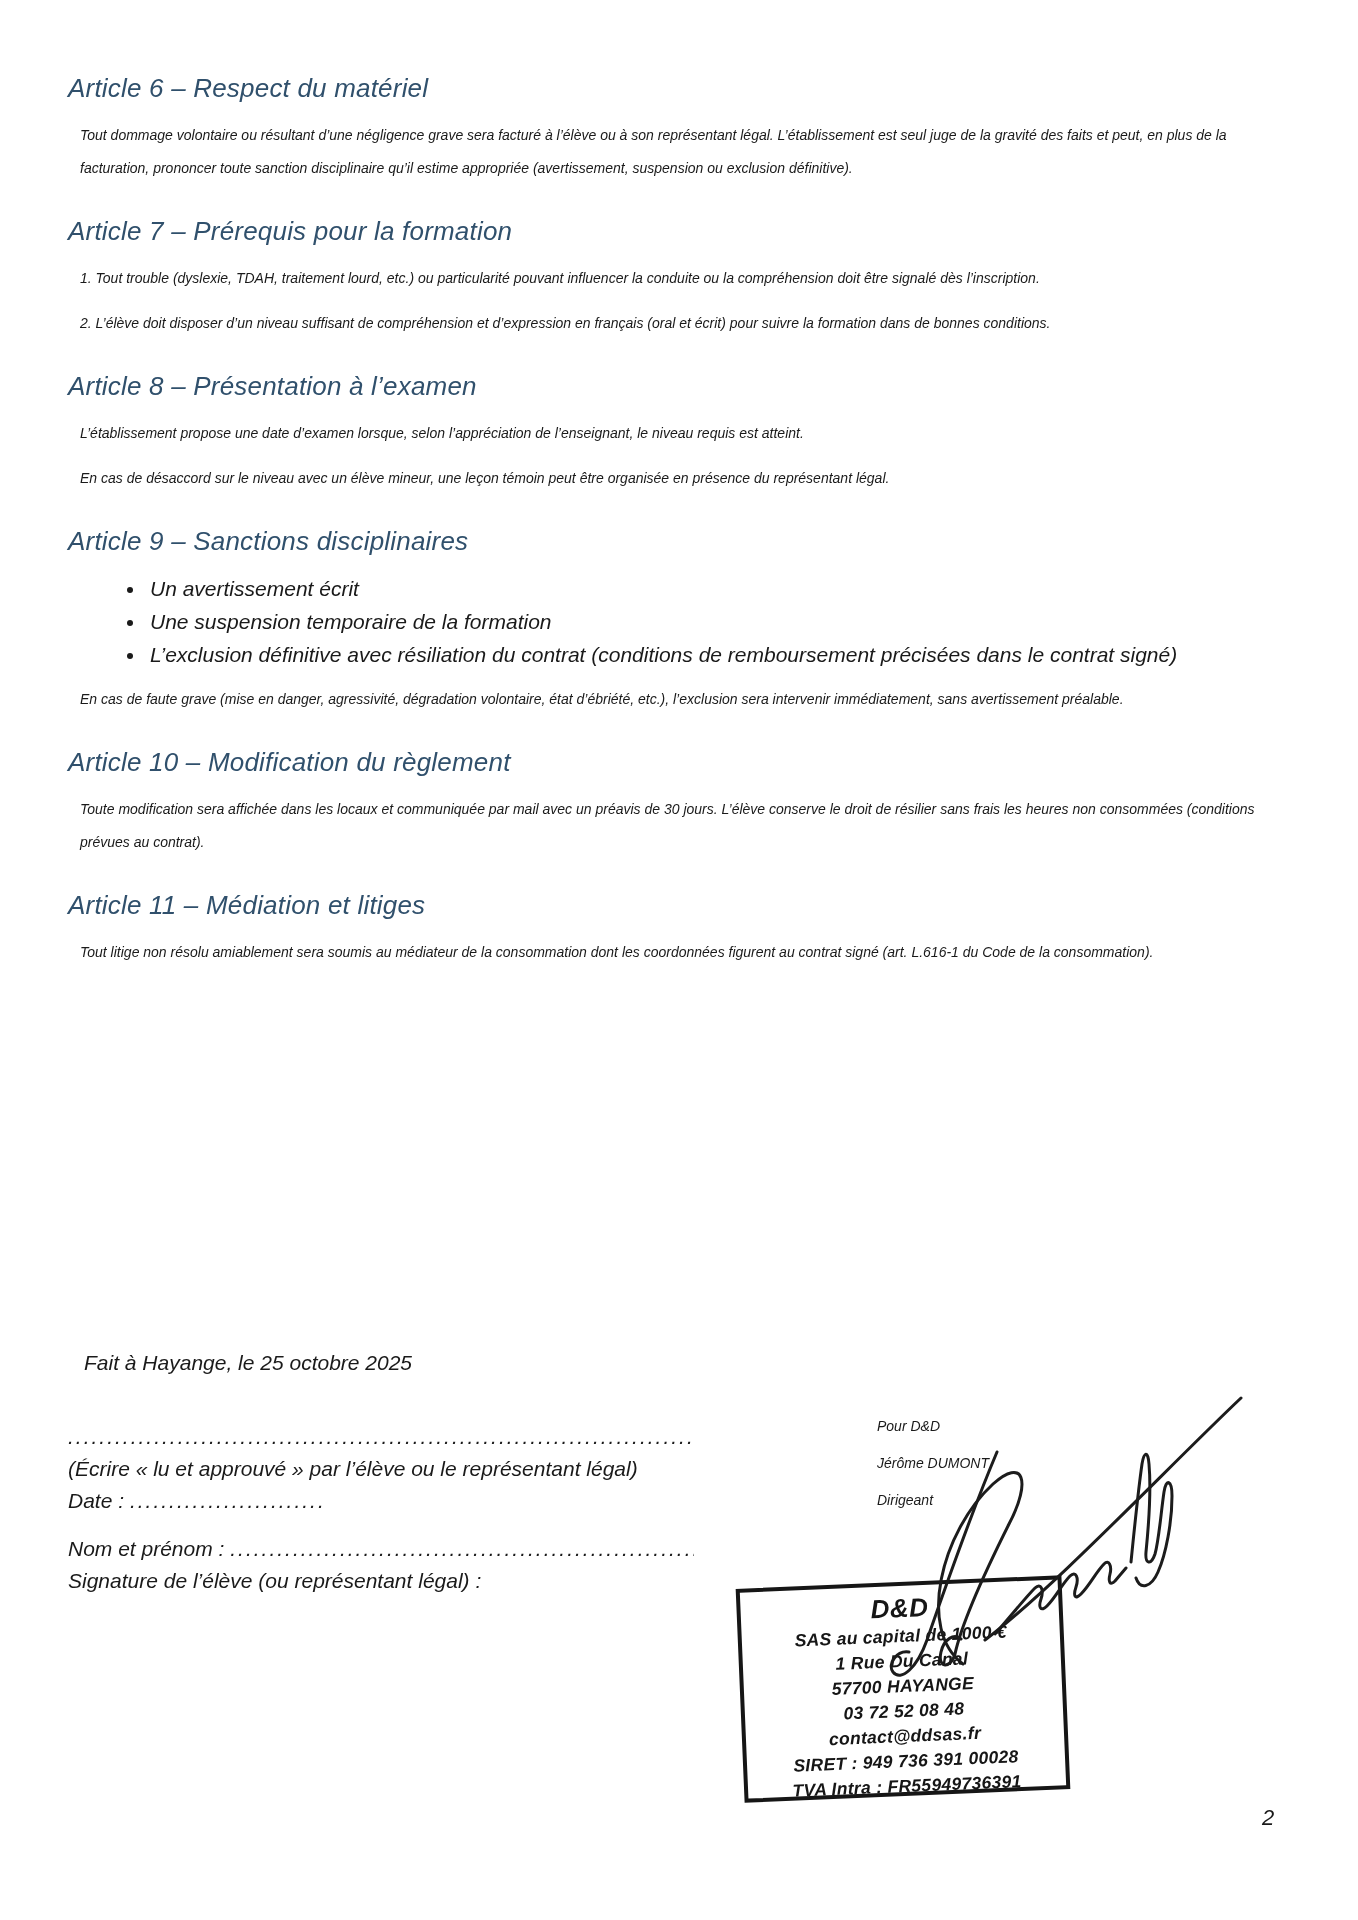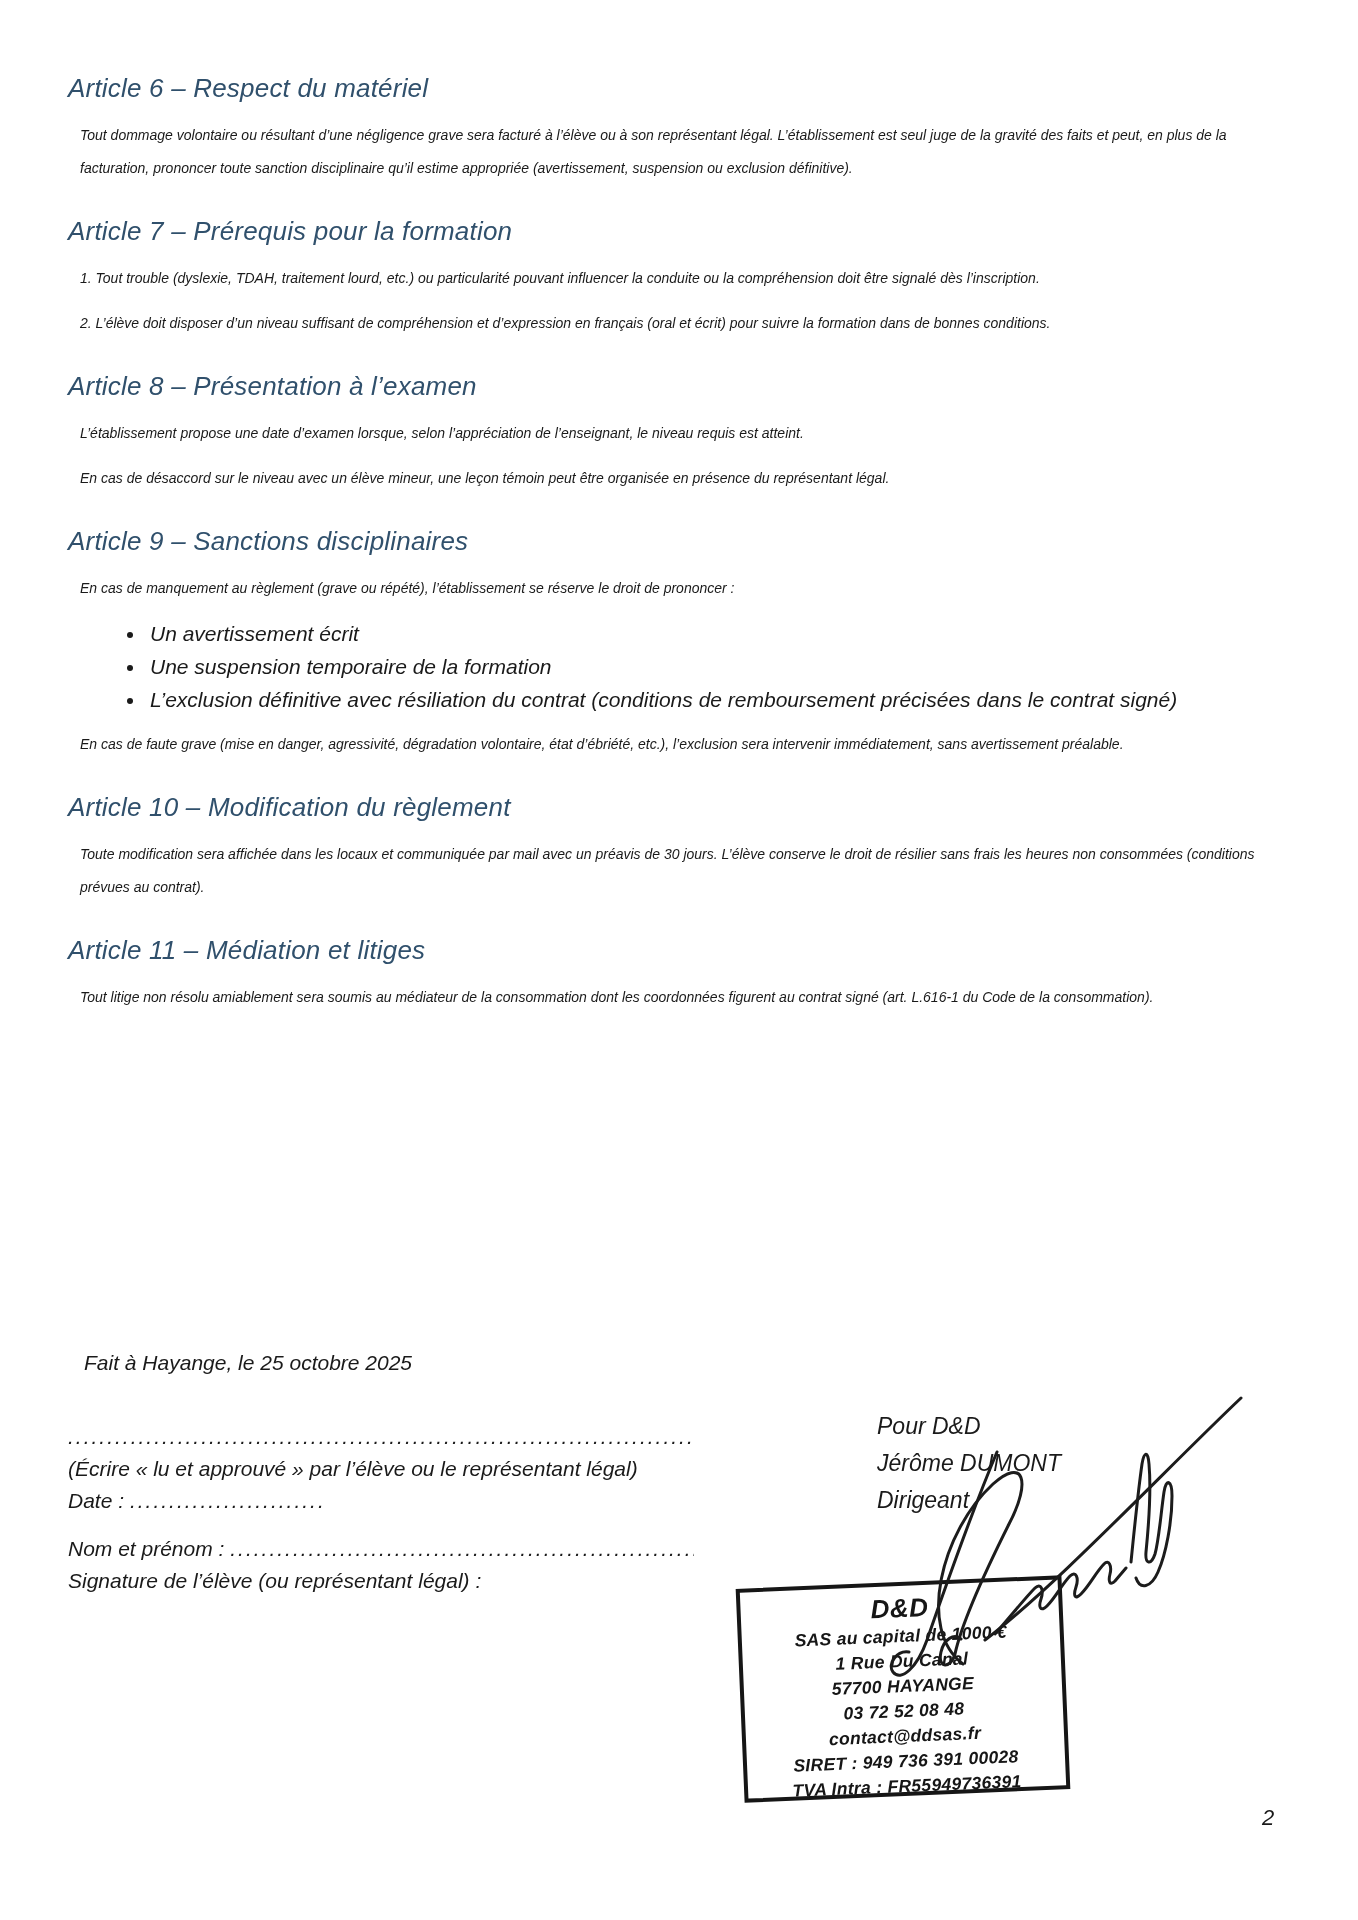--- a/index.html
+++ b/index.html
@@ -26,21 +26,21 @@
   .abs{position:absolute;}
   .bodytext{font-size:21px;line-height:33px;}
   .dots{
     display:inline-block;overflow:hidden;white-space:nowrap;
     vertical-align:bottom;letter-spacing:2px;
   }
   .dots-full{width:624px;}
   .dots-date{width:196px;}
   .dots-name{width:464px;}
 
-  .sign-right{left:877px;top:1408px;font-size:23px;line-height:37px;}
+  .sign-right{left:877px;top:1408px;font-size:14px;line-height:37px;}
 
   .signature-svg{left:845px;top:1392px;z-index:3;}
 
   .stamp{
     left:740px;top:1582px;width:326px;height:214px;
     border:4px solid #161616;
     transform:rotate(-2.4deg);
     box-sizing:border-box;
     text-align:center;
     color:#161616;
@@ -60,21 +60,20 @@
   <div id="articles">
       <h2 class="article-heading">Article 6 – Respect du matériel</h2>
       <p class="article-para">Tout dommage volontaire ou résultant d’une négligence grave sera facturé à l’élève ou à son représentant légal. L’établissement est seul juge de la gravité des faits et peut, en plus de la facturation, prononcer toute sanction disciplinaire qu’il estime appropriée (avertissement, suspension ou exclusion définitive).</p>
       <h2 class="article-heading">Article 7 – Prérequis pour la formation</h2>
       <p class="article-para">1. Tout trouble (dyslexie, TDAH, traitement lourd, etc.) ou particularité pouvant influencer la conduite ou la compréhension doit être signalé dès l’inscription.</p>
       <p class="article-para">2. L’élève doit disposer d’un niveau suffisant de compréhension et d’expression en français (oral et écrit) pour suivre la formation dans de bonnes conditions.</p>
       <h2 class="article-heading">Article 8 – Présentation à l’examen</h2>
       <p class="article-para">L’établissement propose une date d’examen lorsque, selon l’appréciation de l’enseignant, le niveau requis est atteint.</p>
       <p class="article-para">En cas de désaccord sur le niveau avec un élève mineur, une leçon témoin peut être organisée en présence du représentant légal.</p>
       <h2 class="article-heading">Article 9 – Sanctions disciplinaires</h2>
-      <p class="article-para">En cas de manquement au règlement (grave ou répété), l’établissement se réserve le droit de prononcer :</p>
       <ul class="article-list">
         <li>Un avertissement écrit</li>
         <li>Une suspension temporaire de la formation</li>
         <li>L’exclusion définitive avec résiliation du contrat (conditions de remboursement précisées dans le contrat signé)</li>
       </ul>
       <p class="article-para">En cas de faute grave (mise en danger, agressivité, dégradation volontaire, état d’ébriété, etc.), l’exclusion sera intervenir immédiatement, sans avertissement préalable.</p>
       <h2 class="article-heading">Article 10 – Modification du règlement</h2>
       <p class="article-para">Toute modification sera affichée dans les locaux et communiquée par mail avec un préavis de 30 jours. L’élève conserve le droit de résilier sans frais les heures non consommées (conditions prévues au contrat).</p>
       <h2 class="article-heading">Article 11 – Médiation et litiges</h2>
       <p class="article-para">Tout litige non résolu amiablement sera soumis au médiateur de la consommation dont les coordonnées figurent au contrat signé (art. L.616-1 du Code de la consommation).</p>

